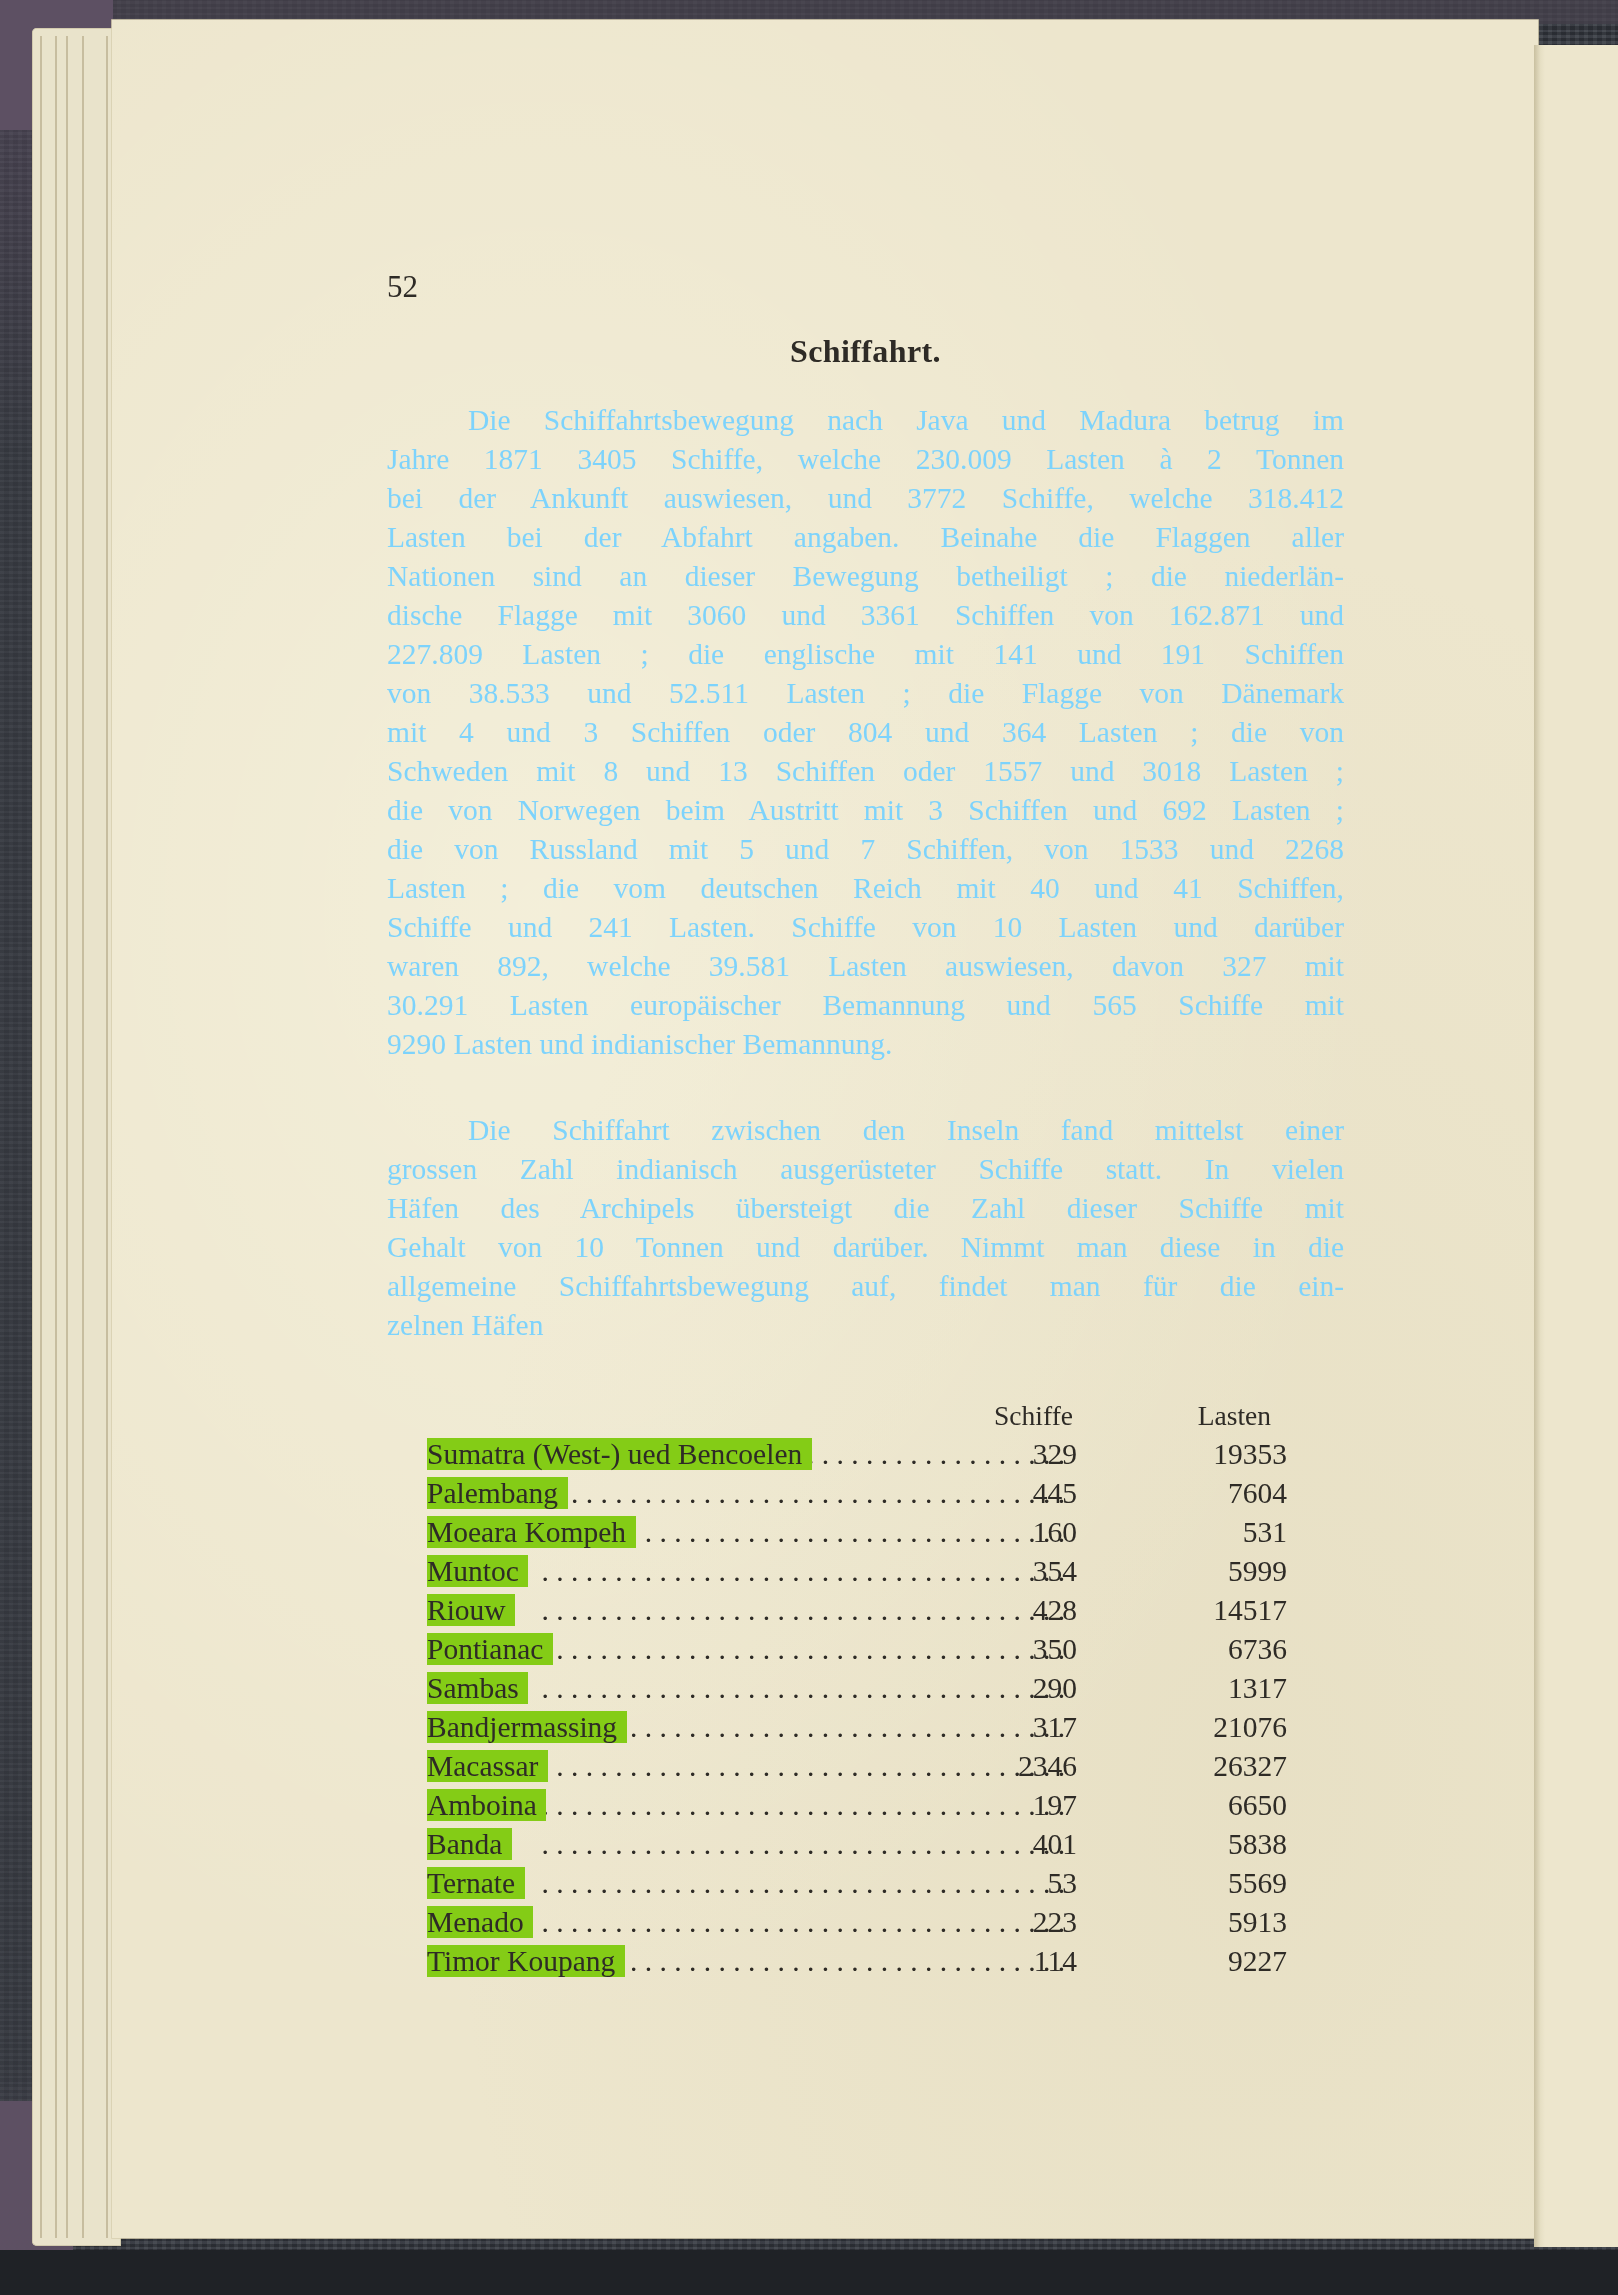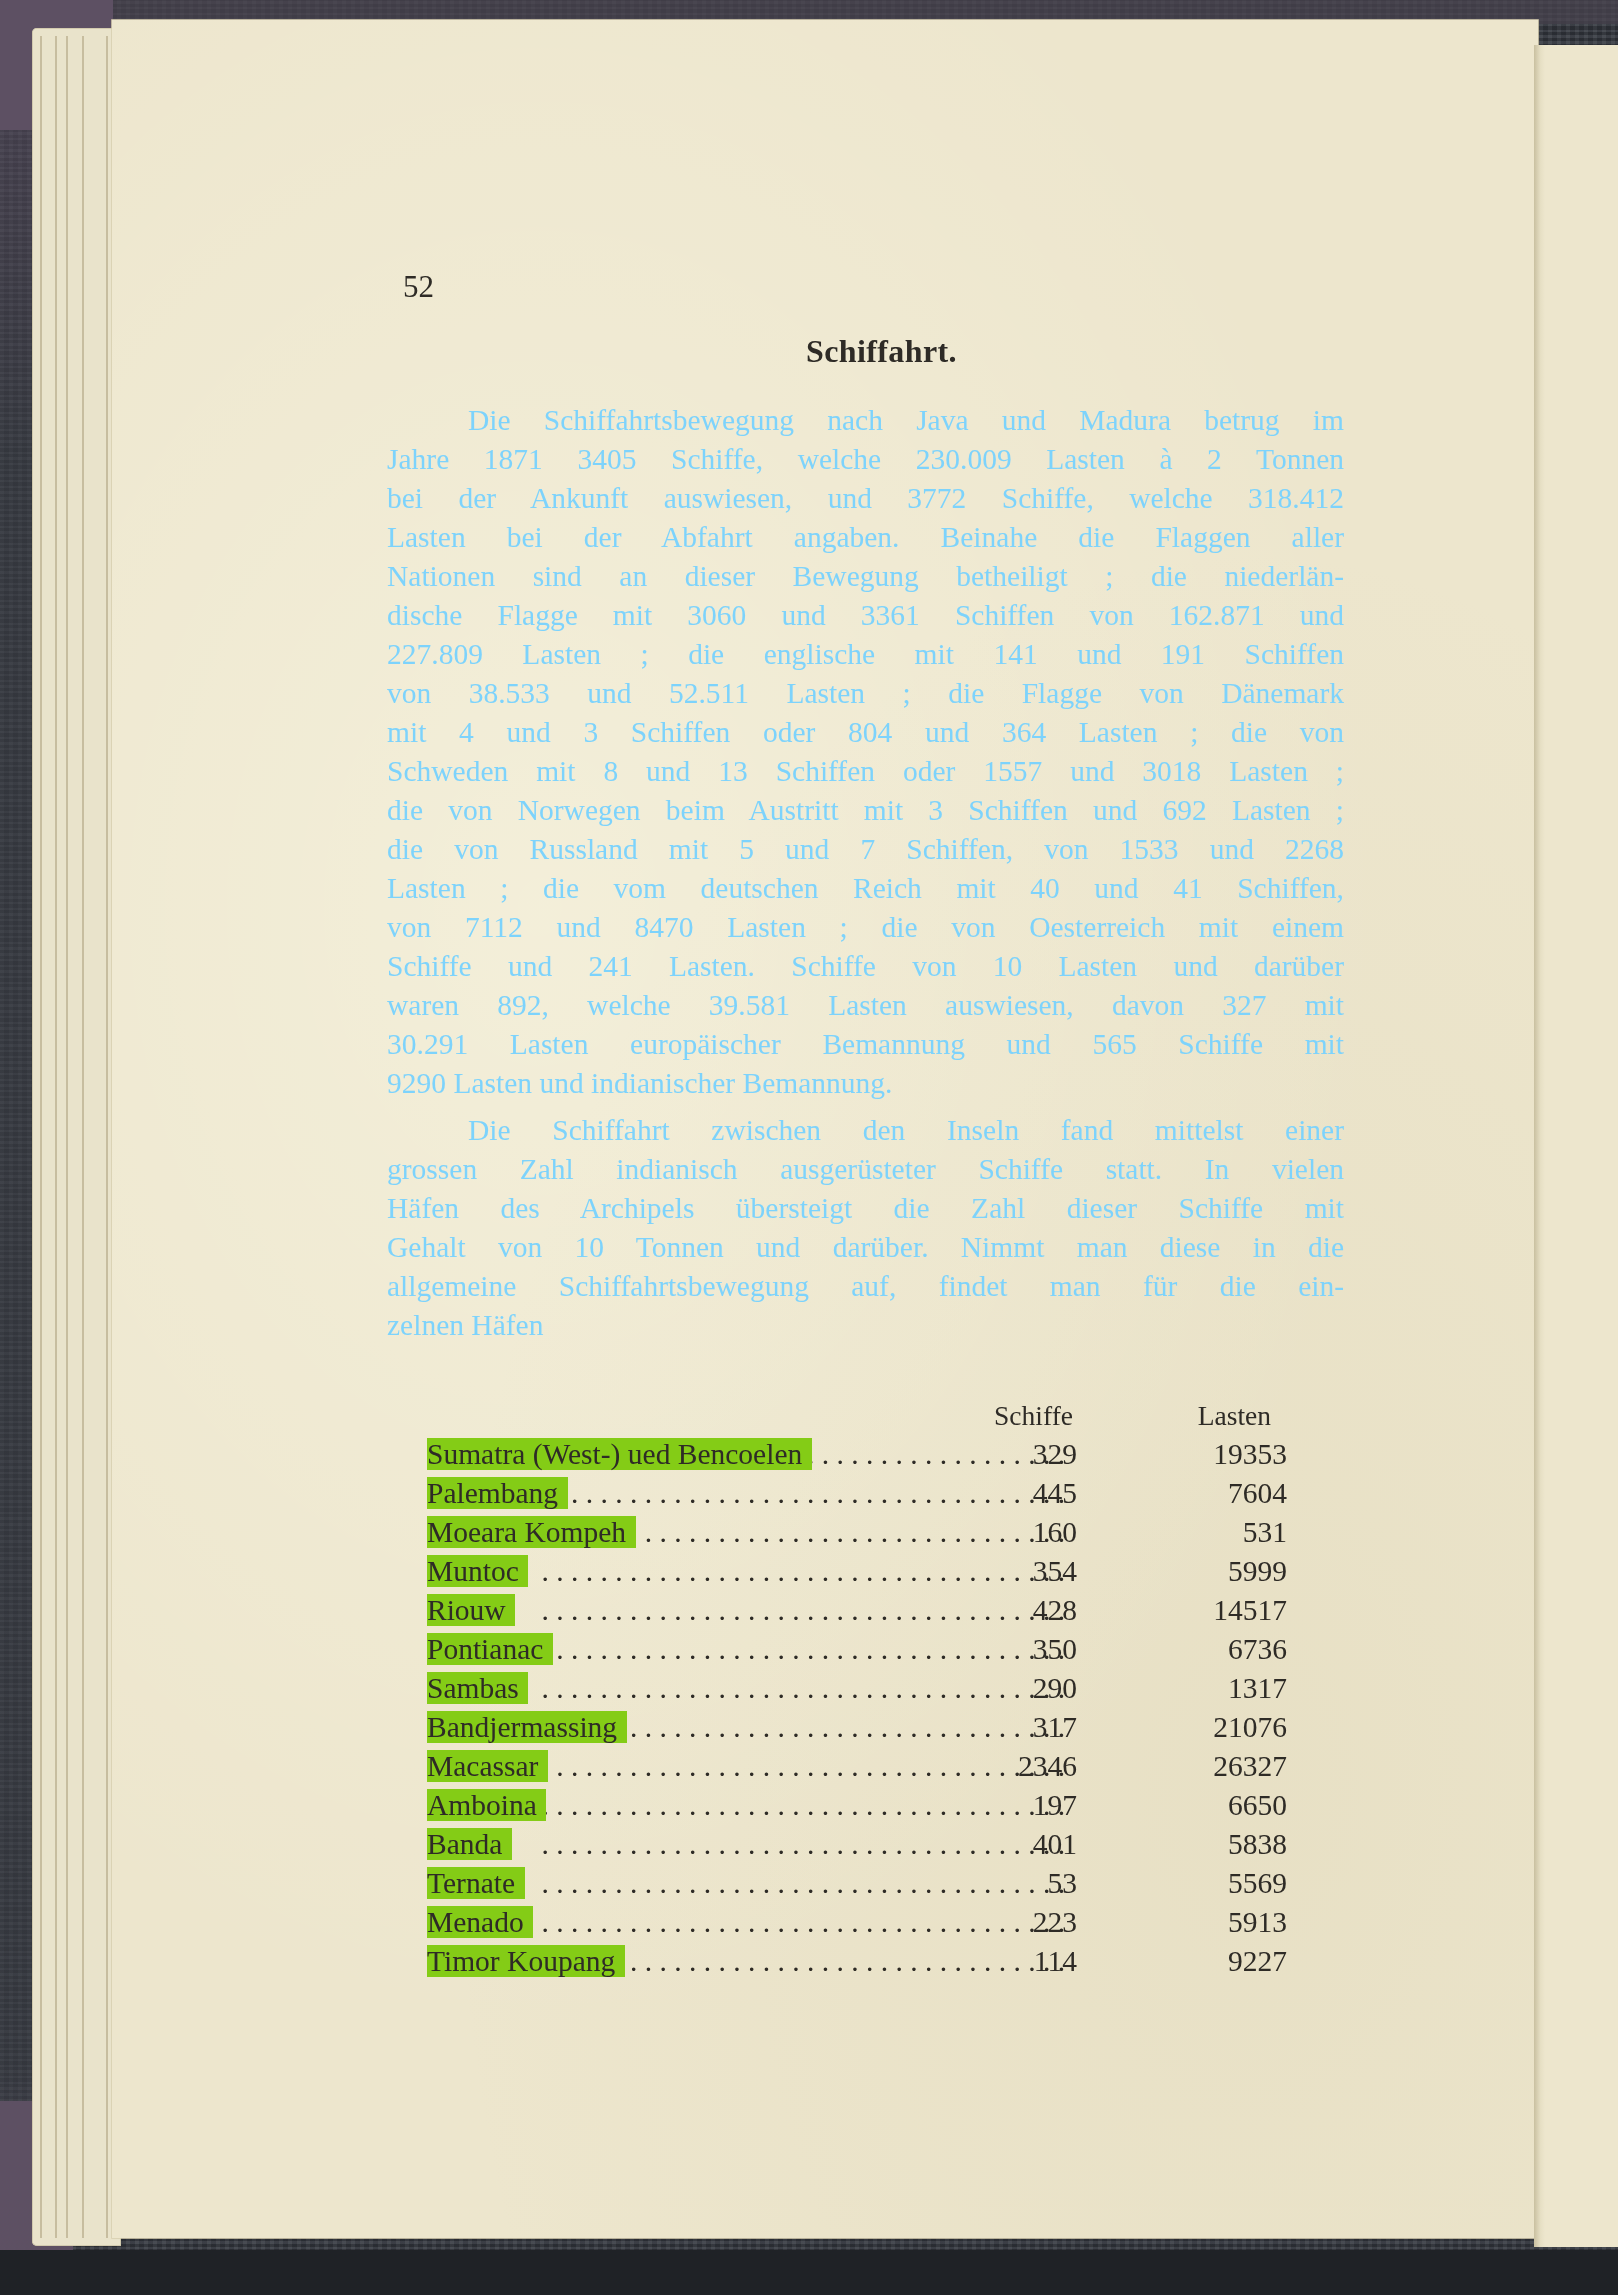--- a/index.html
+++ b/index.html
@@ -42,21 +42,21 @@
   }
   .gutter-fold {
     position:absolute; left:1534px; top:45px; width:11.3px; height:2202px;
     background:linear-gradient(90deg,#c9c0a0,#e6dfc4 60%,#ede6cd);
   }
   .page-right {
     position:absolute; left:1545px; top:45px; width:74px; height:2202px;
     background:#ede6cd;
   }
 
-  .text { position:absolute; font-family:"Liberation Serif","DejaVu Serif",serif; color:#2e2b26;margin-left:16px; }
+  .text { position:absolute; font-family:"Liberation Serif","DejaVu Serif",serif; color:#2e2b26; }
 
   .page-number { left:387px; top:269px; font-size:31px; }
   .title { left:387px; width:957px; top:333px; font-size:32px; font-weight:bold; text-align:center; letter-spacing:0.4px; }
 
   .para {
     position:absolute; left:387px; width:957px;
     font-family:"Liberation Serif","DejaVu Serif",serif;
     font-size:29.5px; line-height:39px; color:#7dd3fc;
     text-align:justify; text-align-last:left;
   }
@@ -113,21 +113,20 @@
     <span class="line">Lasten bei der Abfahrt angaben. Beinahe die Flaggen aller</span>
     <span class="line">Nationen sind an dieser Bewegung betheiligt ; die niederlän-</span>
     <span class="line">dische Flagge mit 3060 und 3361 Schiffen von 162.871 und</span>
     <span class="line">227.809 Lasten ; die englische mit 141 und 191 Schiffen</span>
     <span class="line">von 38.533 und 52.511 Lasten ; die Flagge von Dänemark</span>
     <span class="line">mit 4 und 3 Schiffen oder 804 und 364 Lasten ; die von</span>
     <span class="line">Schweden mit 8 und 13 Schiffen oder 1557 und 3018 Lasten ;</span>
     <span class="line">die von Norwegen beim Austritt mit 3 Schiffen und 692 Lasten ;</span>
     <span class="line">die von Russland mit 5 und 7 Schiffen, von 1533 und 2268</span>
     <span class="line">Lasten ; die vom deutschen Reich mit 40 und 41 Schiffen,</span>
-    <span class="line">von 7112 und 8470 Lasten ; die von Oesterreich mit einem</span>
     <span class="line">Schiffe und 241 Lasten. Schiffe von 10 Lasten und darüber</span>
     <span class="line">waren 892, welche 39.581 Lasten auswiesen, davon 327 mit</span>
     <span class="line">30.291 Lasten europäischer Bemannung und 565 Schiffe mit</span>
     <span class="line last">9290 Lasten und indianischer Bemannung.</span>
   </div>
 <div class="para p2">
     <span class="line indent">Die Schiffahrt zwischen den Inseln fand mittelst einer</span>
     <span class="line">grossen Zahl indianisch ausgerüsteter Schiffe statt. In vielen</span>
     <span class="line">Häfen des Archipels übersteigt die Zahl dieser Schiffe mit</span>
     <span class="line">Gehalt von 10 Tonnen und darüber. Nimmt man diese in die</span>

